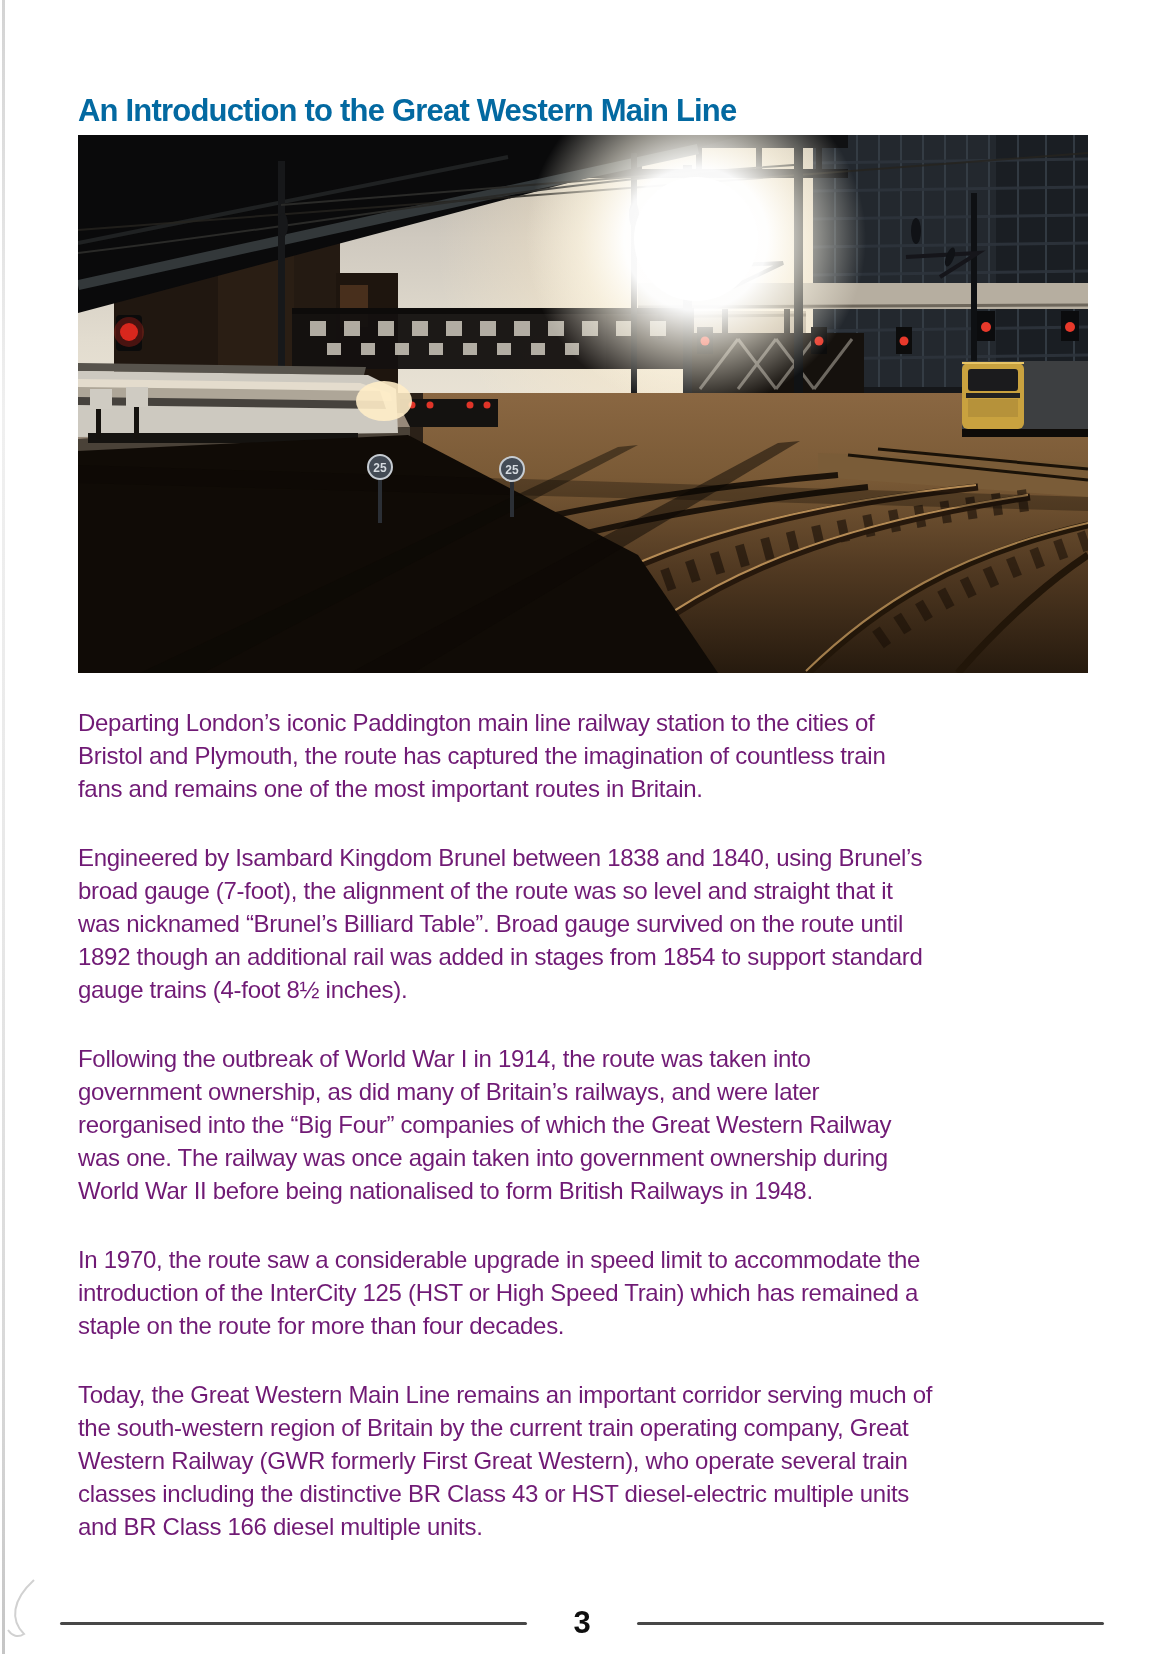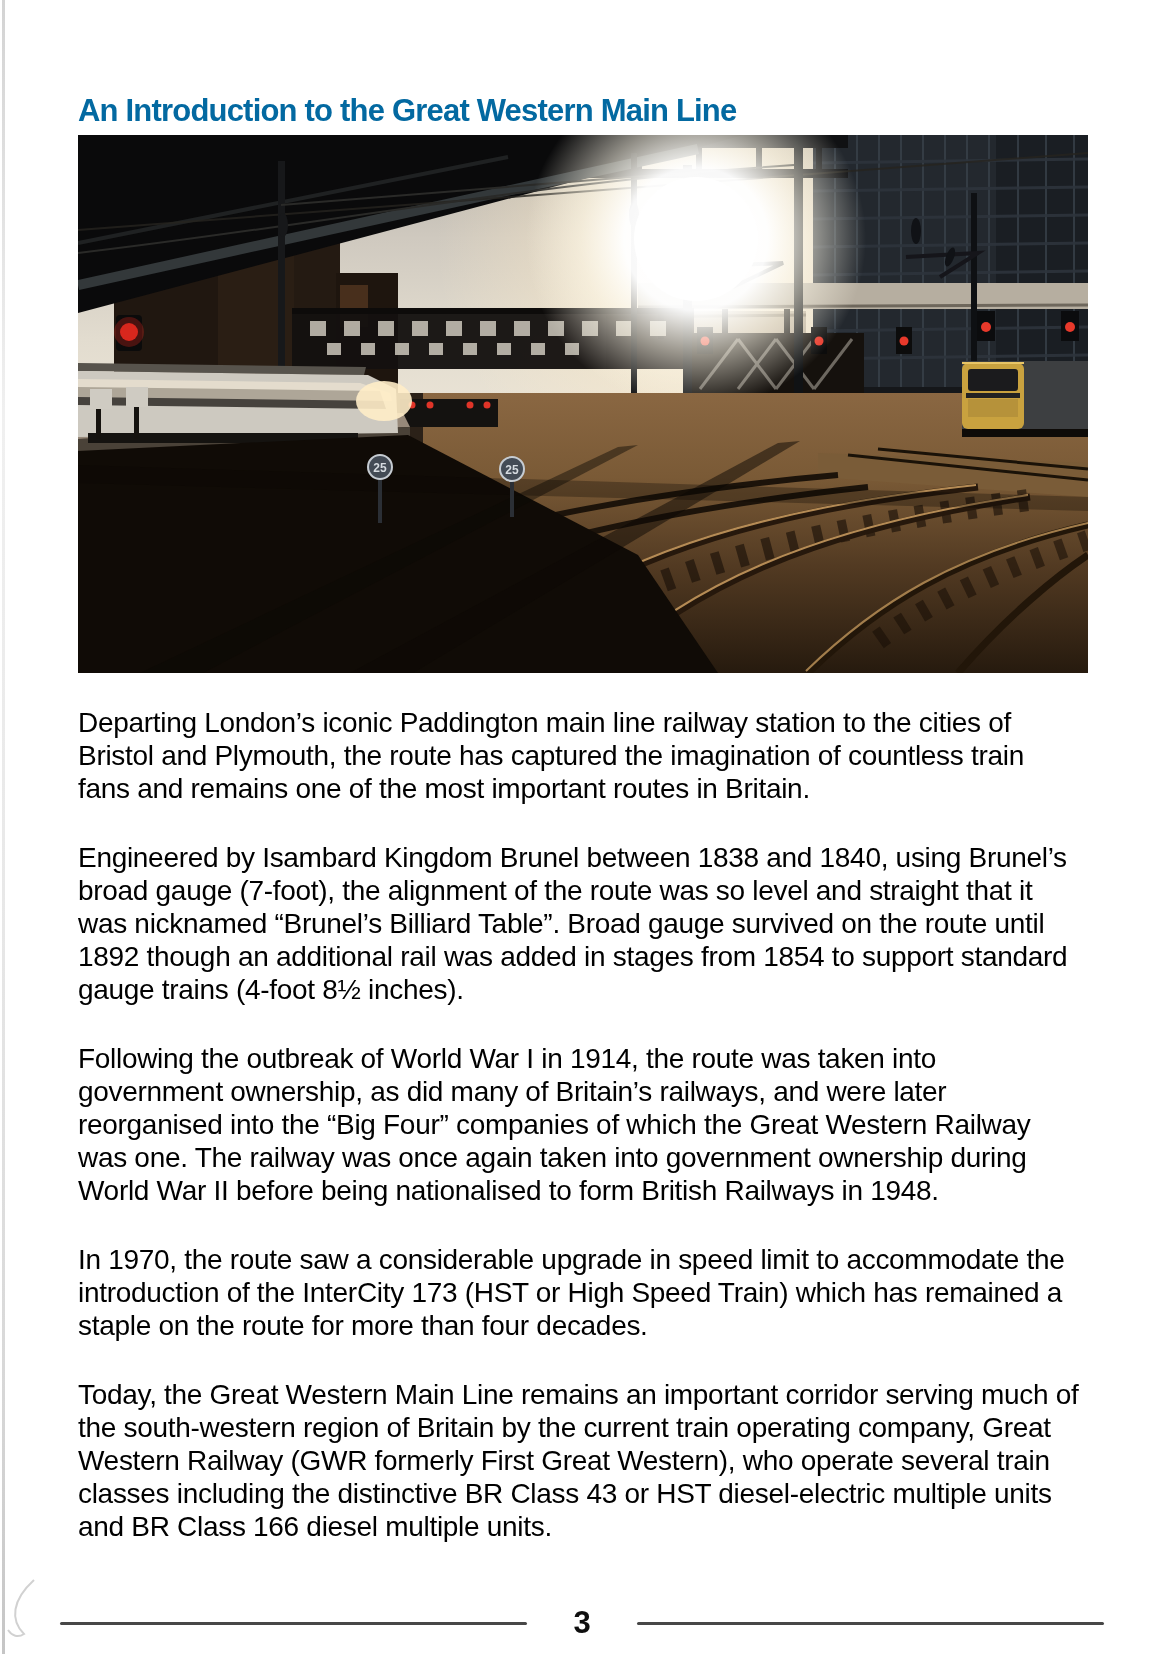--- a/index.html
+++ b/index.html
@@ -24,21 +24,21 @@
     font-size:31px;font-weight:700;letter-spacing:-0.8px;color:#0369a1;
     white-space:nowrap;
   }
   .photo{
     position:absolute;left:78px;top:135px;width:1010px;height:534px;
     margin:0;padding:0;background:#0b0a09;
   }
   .photo svg{display:block;}
   .bodytext{
     position:absolute;left:78px;top:706px;width:1020px;
-    font-size:28px;line-height:33px;letter-spacing:-0.3px;color:#000000;
+    font-size:24px;line-height:33px;letter-spacing:-0.3px;color:#701a75;
   }
   .bodytext p{margin:0 0 36px 0;white-space:pre-line;}
   .footer{
     position:absolute;left:60px;right:62px;top:1603px;height:40px;
     display:flex;align-items:center;
   }
   .rule{flex:1;height:3px;background:#474747;border-radius:2px;}
   .page-number{
     font-size:31px;font-weight:700;color:#0f0f0f;
     margin:0 46px;line-height:40px;
@@ -320,21 +320,21 @@
 broad gauge (7-foot), the alignment of the route was so level and straight that it
 was nicknamed “Brunel’s Billiard Table”. Broad gauge survived on the route until
 1892 though an additional rail was added in stages from 1854 to support standard
 gauge trains (4-foot 8½ inches).</p>
     <p>Following the outbreak of World War I in 1914, the route was taken into
 government ownership, as did many of Britain’s railways, and were later
 reorganised into the “Big Four” companies of which the Great Western Railway
 was one. The railway was once again taken into government ownership during
 World War II before being nationalised to form British Railways in 1948.</p>
     <p>In 1970, the route saw a considerable upgrade in speed limit to accommodate the
-introduction of the InterCity 173 (HST or High Speed Train) which has remained a
+introduction of the InterCity 125 (HST or High Speed Train) which has remained a
 staple on the route for more than four decades.</p>
     <p>Today, the Great Western Main Line remains an important corridor serving much of
 the south-western region of Britain by the current train operating company, Great
 Western Railway (GWR formerly First Great Western), who operate several train
 classes including the distinctive BR Class 43 or HST diesel-electric multiple units
 and BR Class 166 diesel multiple units.</p>
   </div>
 
   <div class="footer">
     <div class="rule"></div>

